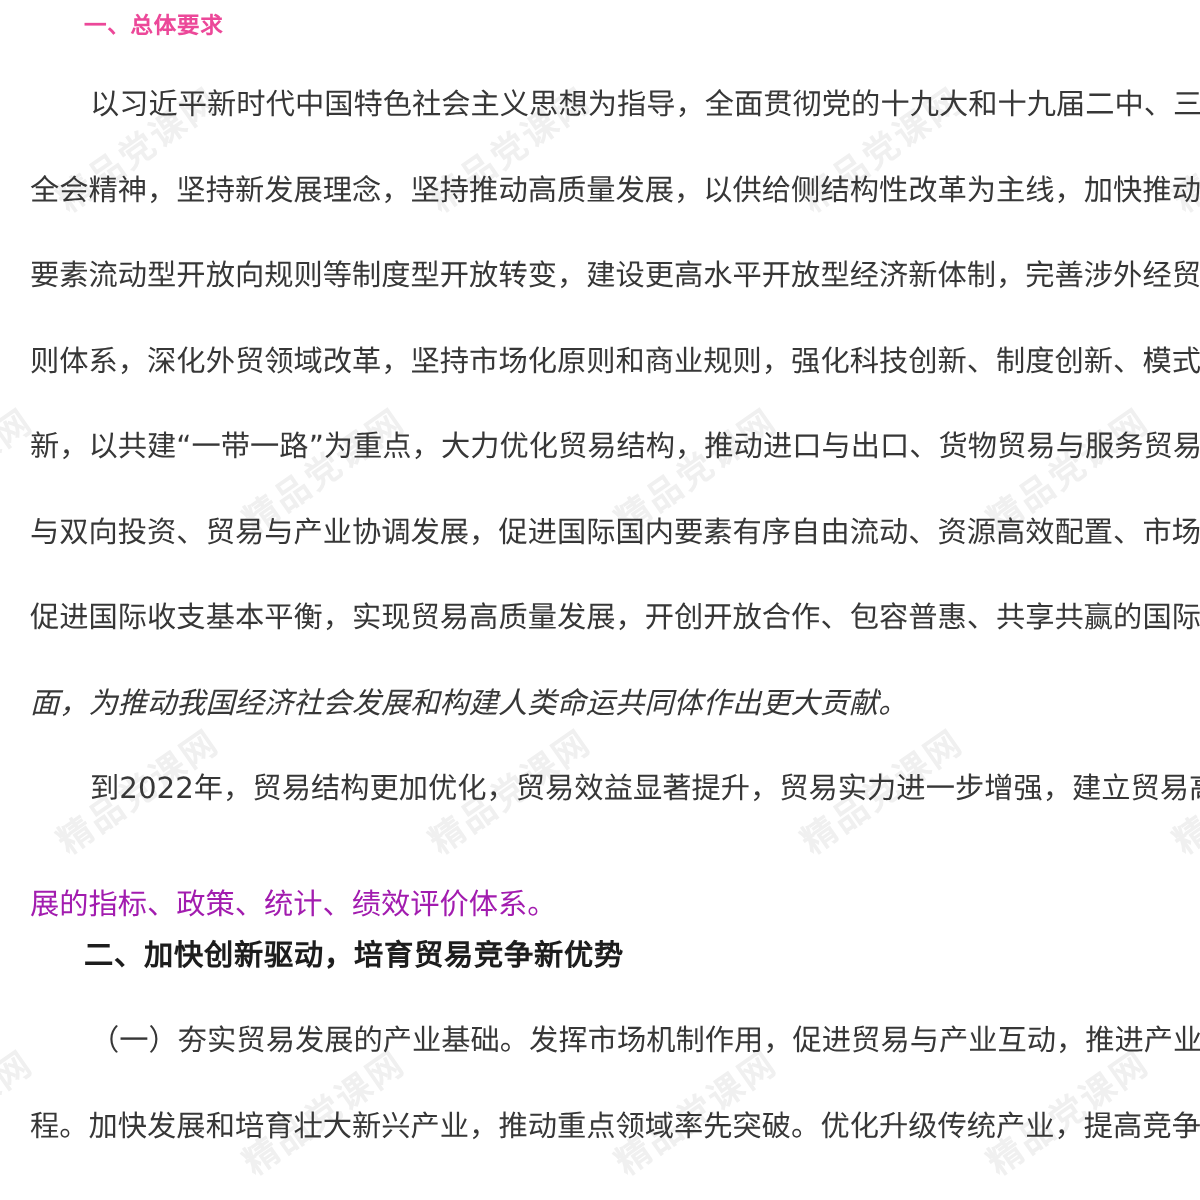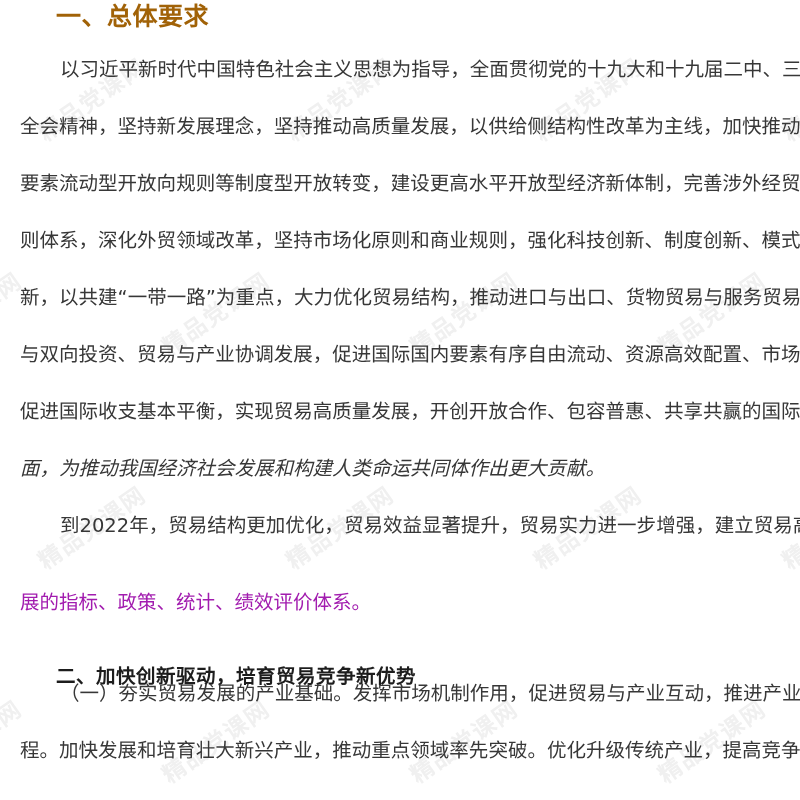--- a/index.html
+++ b/index.html
@@ -94,21 +94,21 @@
     <div class="watermark-mark" style="left: 278px; top: 548px; color: rgb(240, 240, 240); transform: rotate(-35deg);">精品党课网</div>
     <div class="watermark-mark" style="left: 526px; top: 548px; color: rgb(240, 240, 240); transform: rotate(-35deg);">精品党课网</div>
     <div class="watermark-mark" style="left: 774px; top: 548px; color: rgb(240, 240, 240); transform: rotate(-35deg);">精品党课网</div>
     <div class="watermark-mark" style="left: -94px; top: 762px; color: rgb(240, 240, 240); transform: rotate(-35deg);">精品党课网</div>
     <div class="watermark-mark" style="left: 154px; top: 762px; color: rgb(240, 240, 240); transform: rotate(-35deg);">精品党课网</div>
     <div class="watermark-mark" style="left: 402px; top: 762px; color: rgb(240, 240, 240); transform: rotate(-35deg);">精品党课网</div>
     <div class="watermark-mark" style="left: 650px; top: 762px; color: rgb(240, 240, 240); transform: rotate(-35deg);">精品党课网</div>
   </div>
 
 <div id="page">
-    <div class="doc-line heading" style="top: 4px; color: #a16207; padding-left: 36px; font-size: 25px;">一、总体要求</div>
+    <div class="doc-line heading" style="top: 4px; color: #ec4899; padding-left: 36px; font-size: 15px;">一、总体要求</div>
     <div class="doc-line" style="top: 57px; color: rgb(55, 55, 55);">
       <div class="jrow" style="width: 720px; margin-left: 40px;">
         <span>以</span>
         <span>习</span>
         <span>近</span>
         <span>平</span>
         <span>新</span>
         <span>时</span>
         <span>代</span>
         <span>中</span>
@@ -450,21 +450,21 @@
         <span>强</span>
         <span>，</span>
         <span>建</span>
         <span>立</span>
         <span>贸</span>
         <span>易</span>
         <span>高</span>
       </div>
     </div>
     <div class="doc-line" style="top: 590px; color: #a21caf; padding-left: 0px;">展的指标、政策、统计、绩效评价体系。</div>
-    <div class="doc-line heading" style="top: 624px; color: rgb(29, 29, 29); padding-left: 36px; font-size: 19.5px; margin-top: 40px;">二、加快创新驱动，培育贸易竞争新优势</div>
+    <div class="doc-line heading" style="top: 624px; color: rgb(29, 29, 29); padding-left: 36px; font-size: 19.5px;">二、加快创新驱动，培育贸易竞争新优势</div>
     <div class="doc-line" style="top: 681px; color: rgb(55, 55, 55);">
       <div class="jrow" style="width: 720px; margin-left: 40px;">
         <span>（</span>
         <span>一</span>
         <span>）</span>
         <span>夯</span>
         <span>实</span>
         <span>贸</span>
         <span>易</span>
         <span>发</span>

